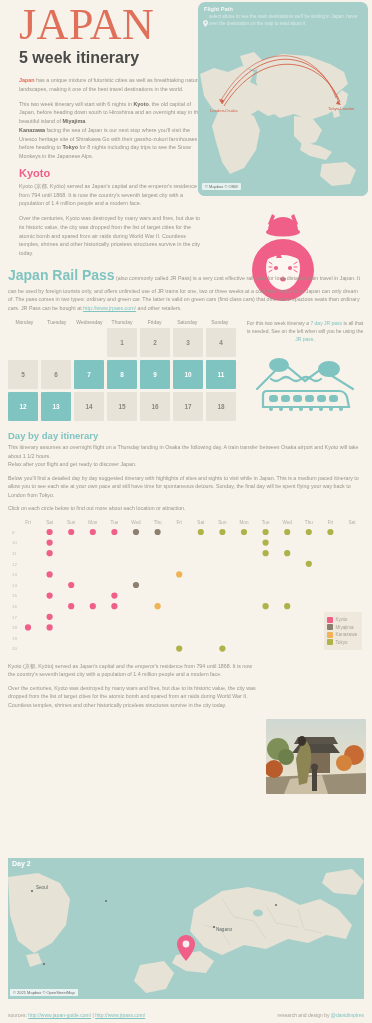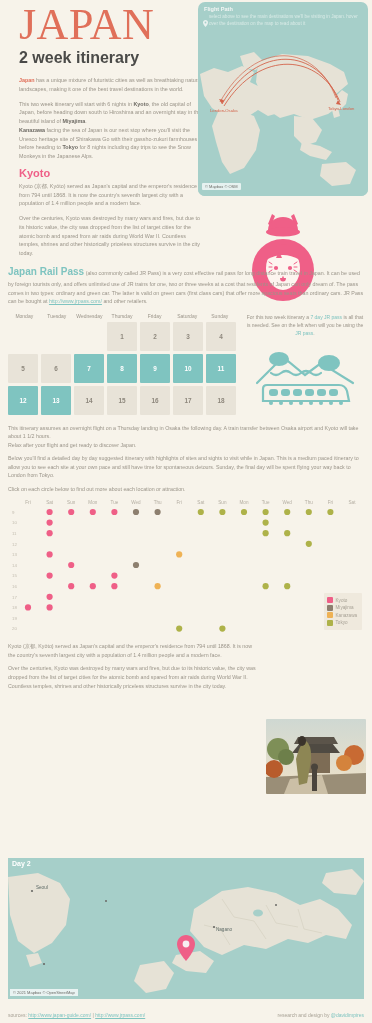--- a/index.html
+++ b/index.html
@@ -60,21 +60,21 @@
     background: rgba(255,255,255,.72);
     font-size: 4px; color: #6a6a66; padding: 1px 3px; border-radius: 1px;
   }
   .lbl { font-size: 4.2px; fill: #d4644c; }
 
   
   .doll { position: absolute; left: 198px; top: 206px; width: 170px; height: 106px; }
 
   
   .jr-wrap { position: relative; padding: 0 8px; margin-top: 6px; }
-  .jr-h { font-size: 10px; font-weight: 700; color: #7fc4c0; display: inline; }
+  .jr-h { font-size: 14px; font-weight: 700; color: #7fc4c0; display: inline; }
   .jrtext { font-size: 5.3px; line-height: 1.62; color: #9a9489; }
   .jrtext a { color: #7fc4c0; }
 
   
   .calwrap { position: relative; margin: 7px 8px 0 8px; display: flex; }
   .cal { width: 228px; }
   .cal-row { display: flex; }
   .cal-row + .cal-row { margin-top: 3px; }
   .cal-hd {
     flex: 1; text-align: center; font-size: 5px; color: #9a9489; padding-bottom: 3px;
@@ -137,21 +137,21 @@
   }
   .footer a { color: #7fc4c0; }
   .footer .by { color: #a8a296; }
   .footer .by .hnd { color: #7fc4c0; }
 </style>
 </head>
 <body>
 
 <div class="hero">
   <div class="title">JAPAN</div>
-  <div class="subtitle">2 week itinerary</div>
+  <div class="subtitle">5 week itinerary</div>
 
   <p class="para">
     <span class="hl">Japan</span><span> has a unique mixture of futuristic cities as well as breathtaking natural landscapes, making it one of the best travel destinations in the world.</span>
   </p>
 
   <p class="para">
     <span>This two week itinerary will start with 6 nights in </span><b>Kyoto</b><span>, the old capital of Japan, before heading down south to Hiroshima and an overnight stay in the beautiful island of </span><b>Miyajima</b><span>.</span>
     <br><b>Kanazawa</b><span> facing the sea of Japan is our next stop where you'll visit the Unesco heritage site of Shirakawa Go with their gassho-zukuri farmhouses before heading to </span><b>Tokyo</b><span> for 8 nights including day trips to see the Snow Monkeys in the Japanese Alps.</span>
   </p>
 
@@ -303,20 +303,21 @@
             <circle cx="68" cy="54" r="2"></circle>
           <circle cx="78" cy="54" r="2"></circle>
             <circle cx="88" cy="54" r="2"></circle>
         </g>
       </svg>
     </div>
   </div>
 </div>
 
 <div class="dbd">
+  <div class="dbd-h">Day by day itinerary</div>
   <p>
     <span>This itinerary assumes an overnight flight on a Thursday landing in Osaka the following day. A train transfer between Osaka airport and Kyoto will take about 1 1/2 hours.</span><br>
     <span>Relax after your flight and get ready to discover Japan.</span>
   </p>
   <p>Below you'll find a detailed day by day suggested itinerary with highlights of sites and sights to visit while in Japan. This is a medium paced itinerary to allow you to see each site at your own pace and still have time for spontaneous detours. Sunday, the final day will be spent flying your way back to London from Tokyo.</p>
   <p>Click on each circle below to find out more about each location or attraction.</p>
 </div>
 
 <div class="matrix">
   <svg id="dotsvg" width="356" height="140" viewBox="0 0 356 140">

